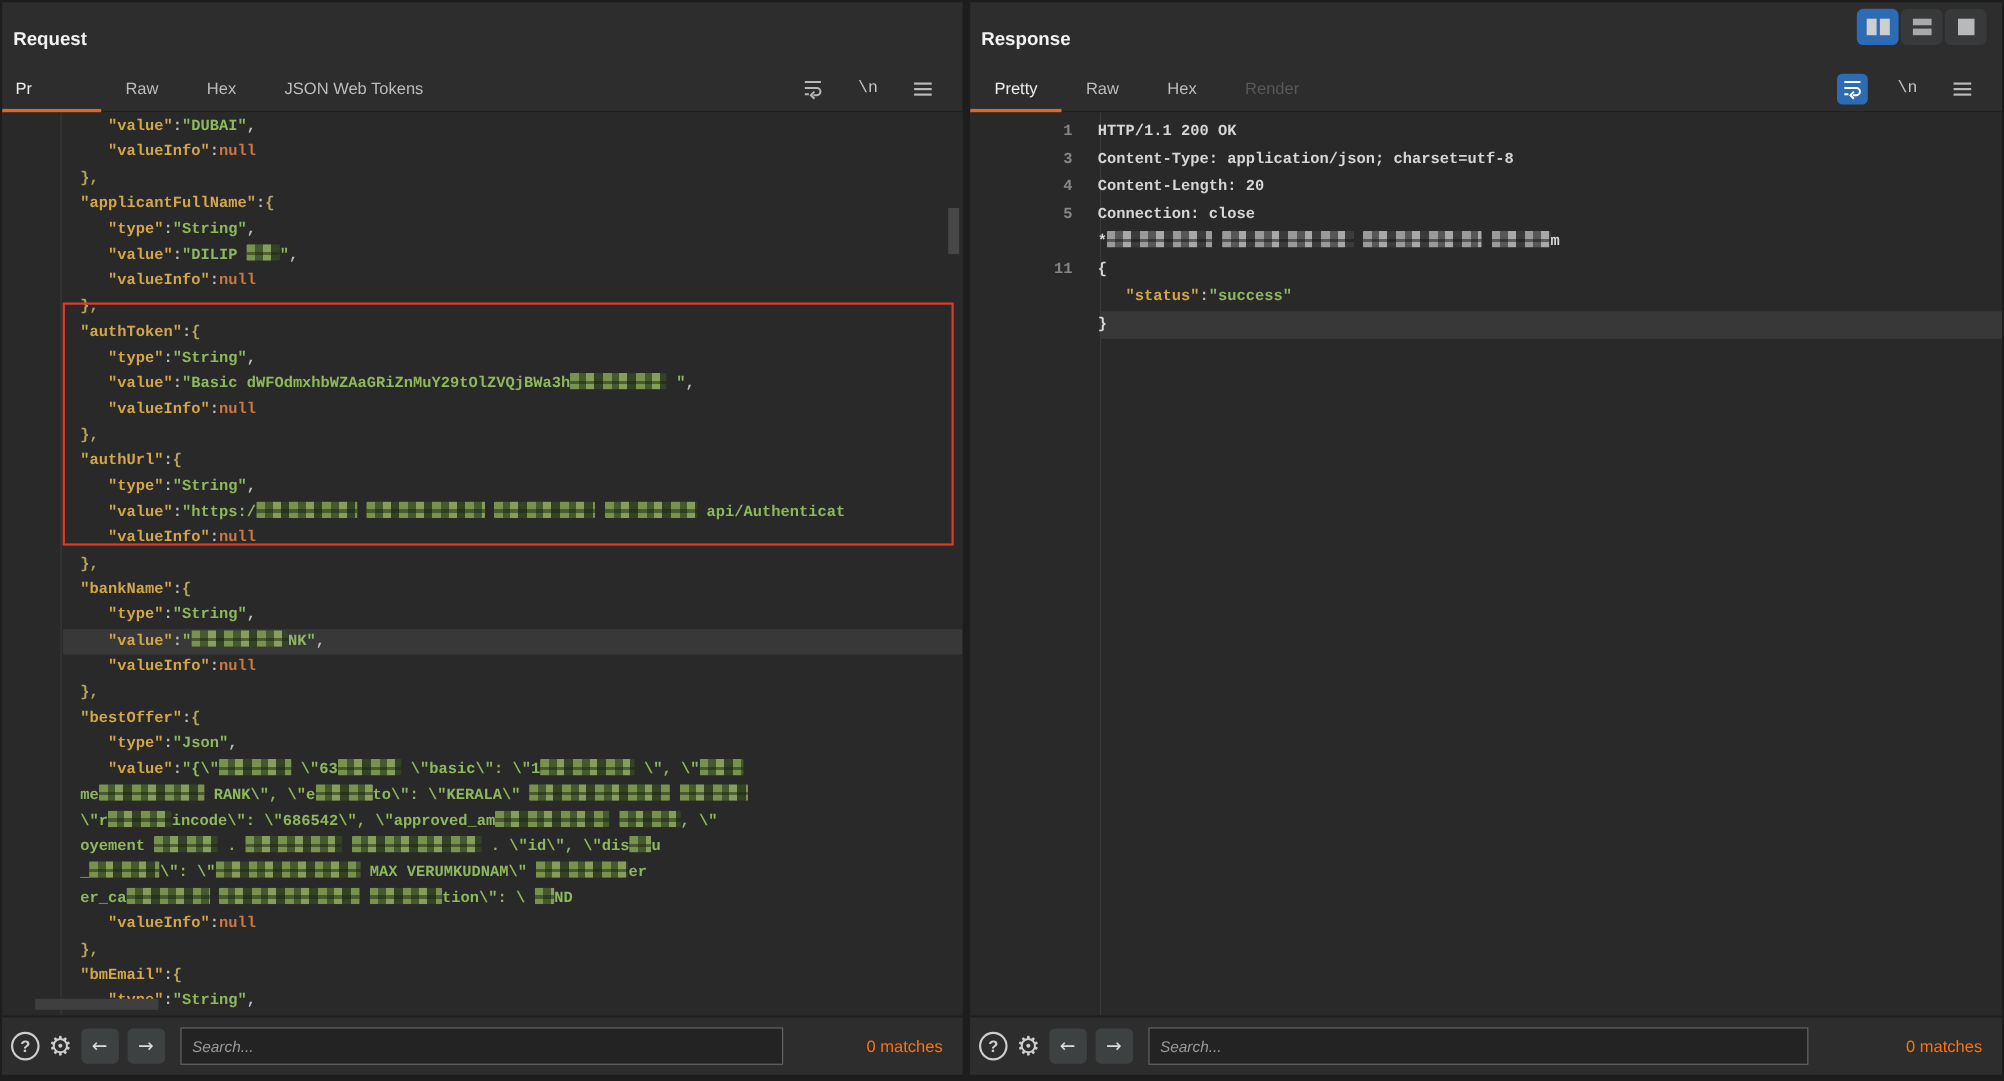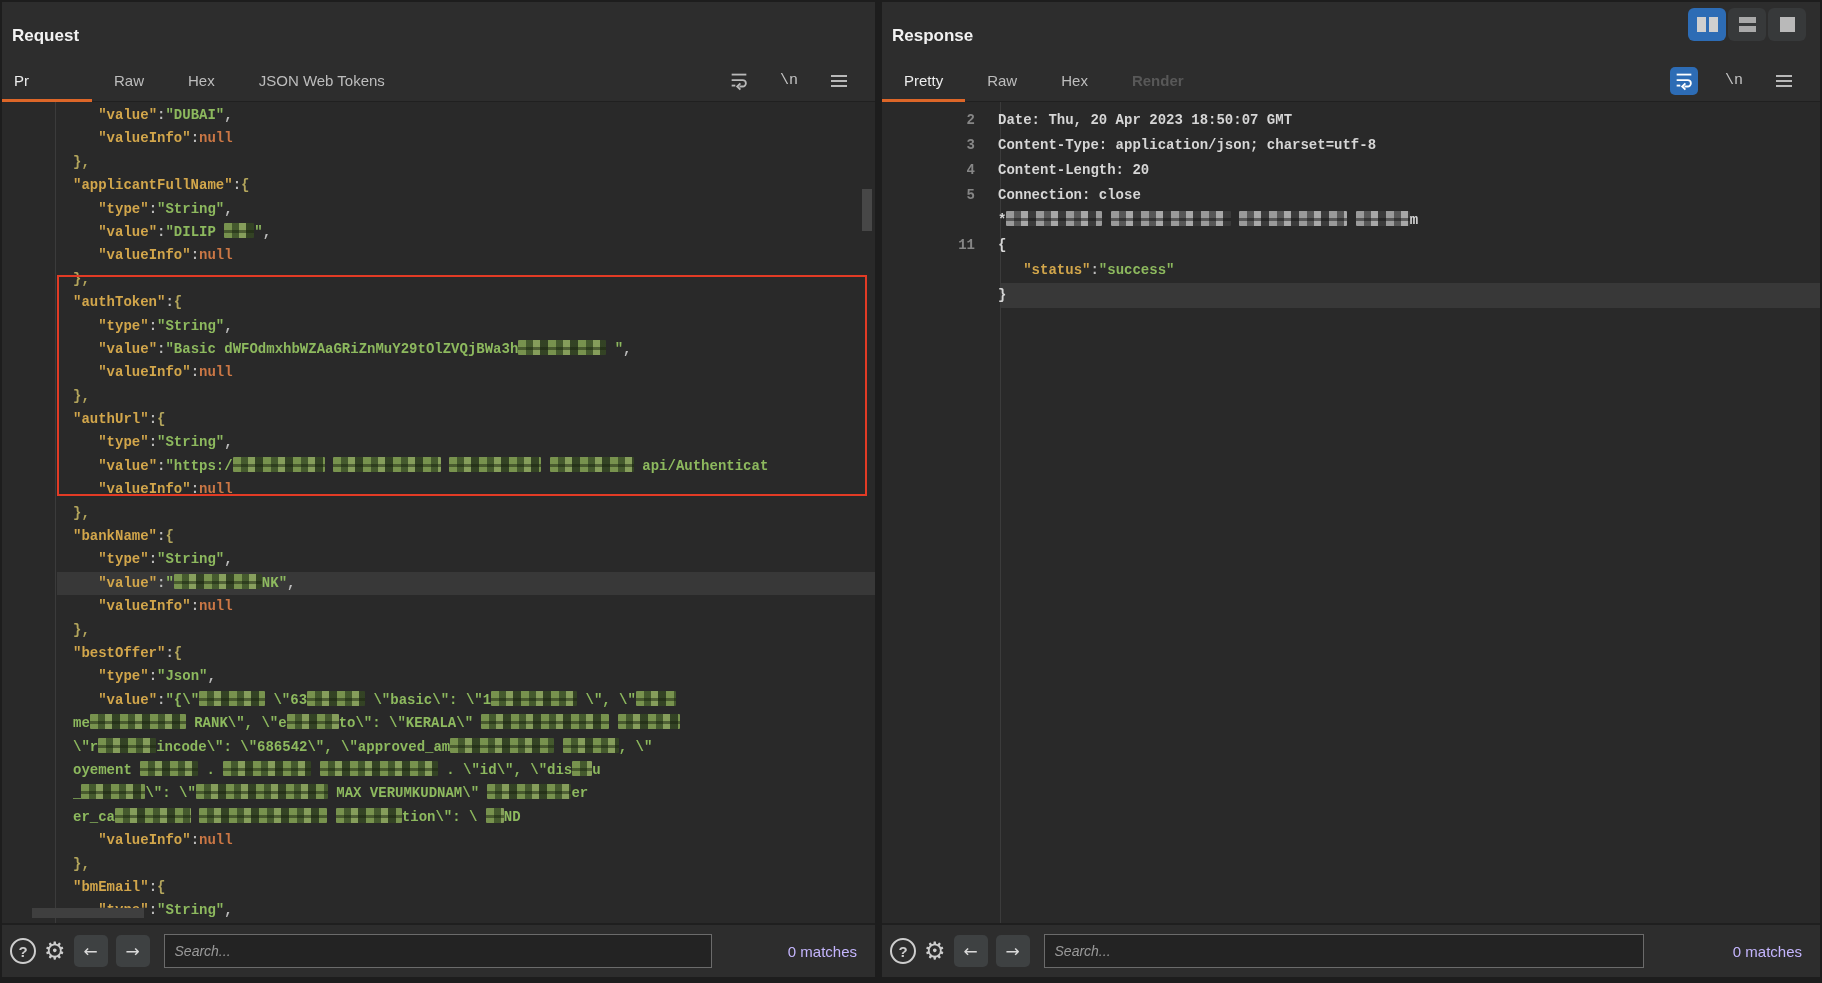--- a/index.html
+++ b/index.html
@@ -12,21 +12,21 @@
 
   
   .panel-header { height:100px; position:relative; flex:0 0 100px; }
   .panel-title { position:absolute; top:24px; left:10px; font-size:17px; font-weight:bold; color:#f2f2f2; }
   .tabs-row { position:absolute; bottom:0; left:0; right:0; height:42px; display:flex;
     align-items:stretch; border-bottom:1px solid #202020; }
   .tab { position:relative; padding:0 22px; display:flex; align-items:center;
     font-size:15px; color:#bdbdbd; cursor:default; }
   .tab.sel { color:#ededed; }
   .tab.sel::after { content:''; position:absolute; left:0; right:0; bottom:-2px; height:4px; background:#dd6628; }
-  .tab.dim { color:#585858;font-weight:bold; }
+  .tab.dim { color:#585858; }
   .tab.clip { min-width:90px; padding:0 12px; }
   .tab.clip .lbl { display:inline-block; max-width:15px; overflow:hidden; white-space:nowrap; }
   .tab-icons { margin-left:auto; display:flex; align-items:center; gap:22px; padding-right:22px; }
   .icon-btn { display:flex; align-items:center; justify-content:center; width:28px; height:28px; border-radius:5px; }
   .icon-btn.active { background:#2d6cb5; }
   .nl-glyph { font-family:"Liberation Mono", monospace; font-size:15px; color:#c5c5c5; }
   .menu-glyph { width:16px; height:12px; border-top:2px solid #b9b9b9; border-bottom:2px solid #b9b9b9; position:relative; }
   .menu-glyph::after { content:''; position:absolute; left:0; right:0; top:3px; height:2px; background:#b9b9b9; }
 
   
@@ -84,21 +84,21 @@
     font-size:15px; font-weight:bold; display:flex; align-items:center; justify-content:center; }
   .gear-icon { font-family:"DejaVu Sans", sans-serif; font-size:24px; color:#cdcdcd; line-height:26px; }
   .nav-btn { width:34px; height:32px; background:#3e4142; border-radius:5px; color:#dadada;
     font-family:"DejaVu Sans", sans-serif; font-size:17px; display:flex; align-items:center;
     justify-content:center; border:none; }
   .search-input { flex:0 0 auto; height:34px; background:#232323; border:1px solid #6b6b6b;
     color:#d6d6d6; font-size:14px; padding:0 10px; margin-left:6px; }
   .panel-left .search-input { width:548px; }
   .panel-right .search-input { width:600px; }
   .search-input::placeholder { color:#9a9a9a; font-style:italic; }
-  .matches { margin-left:auto; color:#c4b5fd; font-size:15px; padding-right:4px; }
+  .matches { margin-left:auto; color:#f97316; font-size:15px; padding-right:4px; }
 
   .wrap-svg { display:block; }
 </style>
 </head>
 <body>
 
 <div class="app">
 
   <div class="panel panel-left">
     <div class="panel-header">
@@ -232,21 +232,21 @@
             </span>
           <span class="icon-btn">
               <span class="menu-glyph"></span>
             </span>
         </div>
       </div>
     </div>
     <div class="editor res-editor">
       <div class="vline"></div>
       <div class="code res-code" id="res-code">
-          <div class="line"><span class="ln">2</span><span class="txt"><span class="c-t">Date: Thu, 20 Apr 2023 18:50:07 GMT</span></span></div>
+          <div class="line"><span class="ln">1</span><span class="txt"><span class="c-t">HTTP/1.1 200 OK</span></span></div>
           <div class="line"><span class="ln">3</span><span class="txt"><span class="c-t">Content-Type: application/json; charset=utf-8</span></span></div>
           <div class="line"><span class="ln">4</span><span class="txt"><span class="c-t">Content-Length: 20</span></span></div>
           <div class="line"><span class="ln">5</span><span class="txt"><span class="c-t">Connection: close</span></span></div>
           <div class="line"><span class="ln"></span><span class="txt"><span class="c-t">*</span><span class="rb rb-y" style="width: 96px;"></span><span class="c-t"> </span><span class="rb rb-y" style="width: 120px;"></span><span class="c-t"> </span><span class="rb rb-y" style="width: 108px;"></span><span class="c-t"> </span><span class="rb rb-y" style="width: 54px;"></span><span class="c-t">m</span></span></div>
           <div class="line"><span class="ln">11</span><span class="txt"><span class="c-t">{</span></span></div>
           <div class="line"><span class="ln"></span><span class="txt"><span class="c-t">   </span><span class="c-k">"status"</span><span class="c-p">:</span><span class="c-s">"success"</span></span></div>
           <div class="line hl"><span class="ln"></span><span class="txt"><span class="c-t">}</span></span></div>
         </div>
     </div>
     <div class="toolbar">

